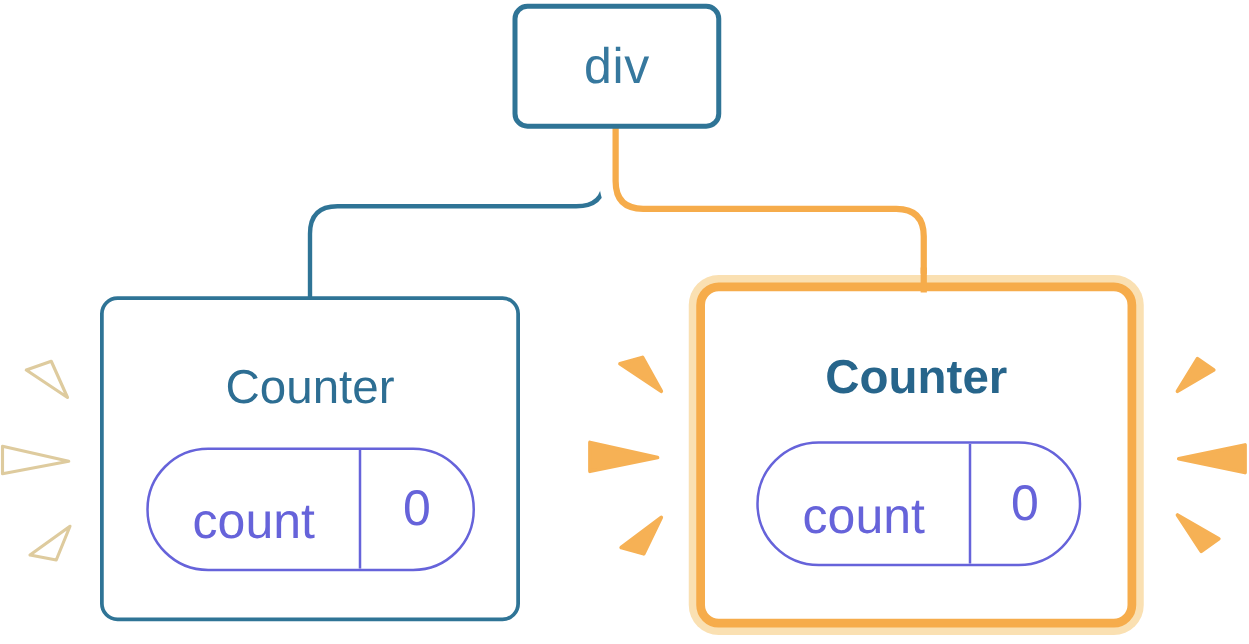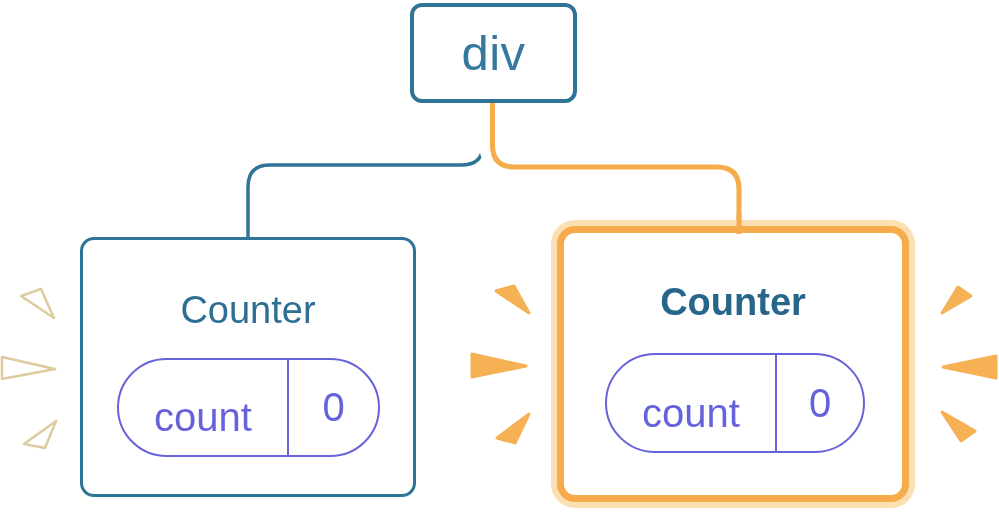--- a/index.html
+++ b/index.html
@@ -26,21 +26,21 @@
   .edges{z-index:0;}
   .overlay{z-index:3;pointer-events:none;}
 
   
   .root-node{
     position:absolute;left:410px;top:3px;width:167px;height:100px;z-index:2;
     background:var(--white);border:4px solid var(--blue);border-radius:12px;
     display:flex;align-items:center;justify-content:center;
   }
   .root-node .label{
-    font-size:49px;color:var(--blue-text);letter-spacing:0.5px;text-align:right;
+    font-size:40px;color:var(--blue-text);letter-spacing:0.5px;text-align:right;
   }
 
   
   .counter-plain{
     position:absolute;left:80px;top:237px;width:336px;height:260px;z-index:2;
     background:var(--white);border:3px solid var(--blue);border-radius:14px;
   }
   .counter-plain .counter-title{
     position:absolute;left:0;top:47px;width:100%;height:46px;line-height:46px;
     text-align:center;font-size:38px;font-weight:500;color:var(--title-blue);

